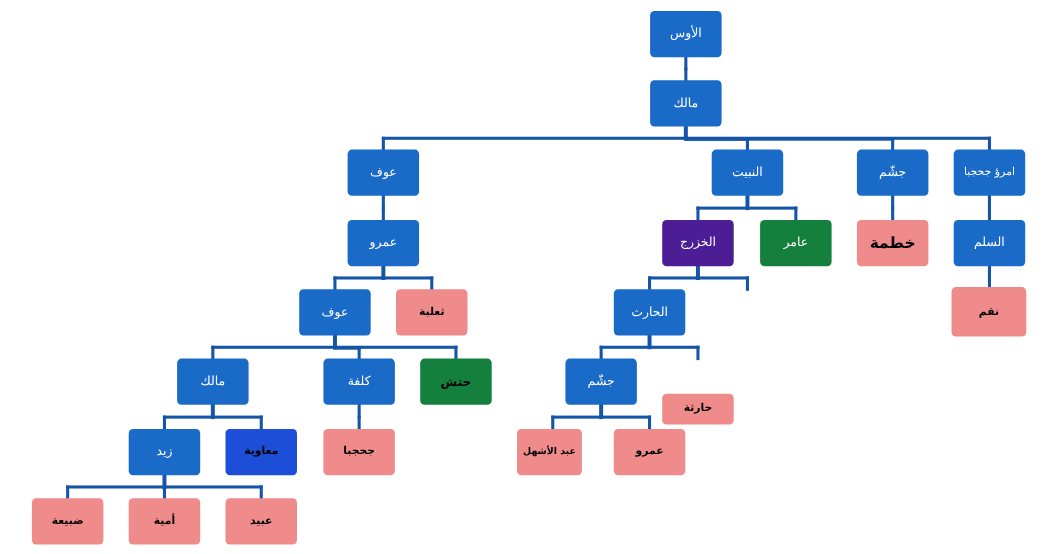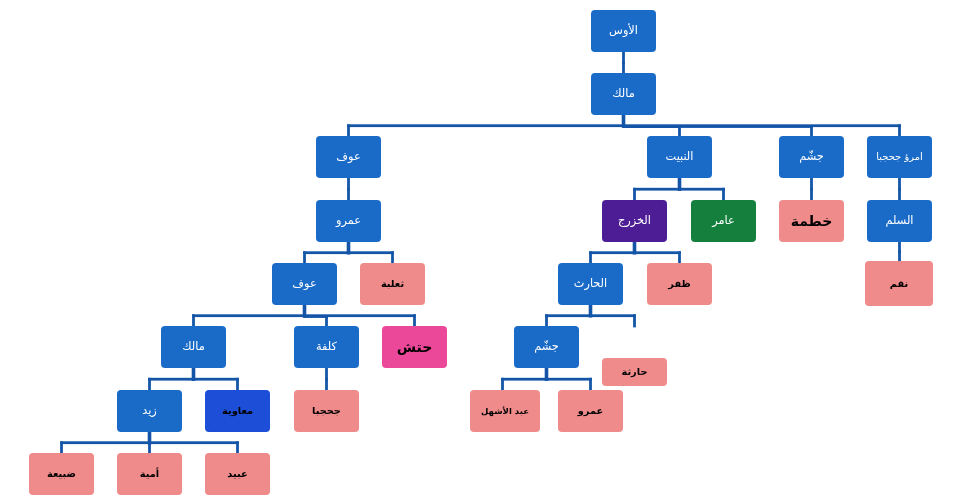--- a/index.html
+++ b/index.html
@@ -127,51 +127,48 @@
     </div>
     <div class="node blue" style="left: 272px; top: 263px; width: 65px; height: 42px; border-radius: 4px; background: rgb(26, 107, 200); color: rgb(255, 255, 255); font-weight: 400; font-size: 11.3px;">
       <span class="node-label">عوف</span>
     </div>
     <div class="node pink" style="left: 360px; top: 263px; width: 65px; height: 42px; border-radius: 4px; background: rgb(239, 139, 139); color: rgb(0, 0, 0); font-weight: 700; font-size: 9.8px;">
       <span class="node-label">ثعلبة</span>
     </div>
     <div class="node blue" style="left: 558px; top: 263px; width: 65px; height: 42px; border-radius: 4px; background: rgb(26, 107, 200); color: rgb(255, 255, 255); font-weight: 400; font-size: 11.3px;">
       <span class="node-label">الحارث</span>
     </div>
-    <div class="node pink" style="left: 647px; top: 263px; width: 65px; height: 42px; border-radius: 4px; background: rgb(239, 139, 139); color: rgb(0, 0, 0); font-weight: 700; font-size: 9.8px;">
-      <span class="node-label">ظفر</span>
-    </div>
     <div class="node pink" style="left: 865px; top: 261px; width: 68px; height: 45px; border-radius: 4px; background: rgb(239, 139, 139); color: rgb(0, 0, 0); font-weight: 700; font-size: 9.8px; text-align: right;">
       <span class="node-label">نقم</span>
     </div>
     <div class="node blue" style="left: 161px; top: 326px; width: 65px; height: 42px; border-radius: 4px; background: rgb(26, 107, 200); color: rgb(255, 255, 255); font-weight: 400; font-size: 11.3px;">
       <span class="node-label">مالك</span>
     </div>
     <div class="node blue" style="left: 294px; top: 326px; width: 65px; height: 42px; border-radius: 4px; background: rgb(26, 107, 200); color: rgb(255, 255, 255); font-weight: 400; font-size: 11.3px;">
       <span class="node-label">كلفة</span>
     </div>
-    <div class="node pink" style="left: 382px; top: 326px; width: 65px; height: 42px; border-radius: 4px; background: #ec4899; color: rgb(0, 0, 0); font-weight: 700; font-size: 14px;">
+    <div class="node pink" style="left: 382px; top: 326px; width: 65px; height: 42px; border-radius: 4px; background: #15803d; color: rgb(0, 0, 0); font-weight: 700; font-size: 11px;">
       <span class="node-label">حتش</span>
     </div>
     <div class="node blue" style="left: 514px; top: 326px; width: 65px; height: 42px; border-radius: 4px; background: rgb(26, 107, 200); color: rgb(255, 255, 255); font-weight: 400; font-size: 11.3px;">
       <span class="node-label">جشّم</span>
     </div>
     <div class="node pink" style="left: 602px; top: 326px; width: 65px; height: 28px; border-radius: 4px; background: rgb(239, 139, 139); color: rgb(0, 0, 0); font-weight: 700; font-size: 9.8px; margin-top: 32px;">
       <span class="node-label">حارثة</span>
     </div>
     <div class="node blue" style="left: 117px; top: 390px; width: 65px; height: 42px; border-radius: 4px; background: rgb(26, 107, 200); color: rgb(255, 255, 255); font-weight: 400; font-size: 11.3px;">
       <span class="node-label">زيد</span>
     </div>
     <div class="node pink" style="left: 205px; top: 390px; width: 65px; height: 42px; border-radius: 4px; background: #1d4ed8; color: rgb(0, 0, 0); font-weight: 700; font-size: 9.8px;">
       <span class="node-label">معاوية</span>
     </div>
     <div class="node pink" style="left: 294px; top: 390px; width: 65px; height: 42px; border-radius: 4px; background: rgb(239, 139, 139); color: rgb(0, 0, 0); font-weight: 700; font-size: 9.8px;">
       <span class="node-label">جحجبا</span>
     </div>
-    <div class="node pink" style="left: 470px; top: 390px; width: 70px; height: 42px; border-radius: 4px; background: rgb(239, 139, 139); color: rgb(0, 0, 0); font-weight: 700; font-size: 9.8px;">
+    <div class="node pink" style="left: 470px; top: 390px; width: 59px; height: 42px; border-radius: 4px; background: rgb(239, 139, 139); color: rgb(0, 0, 0); font-weight: 700; font-size: 9.8px;">
       <span class="node-label" style="font-size: 8.51px;">عبد الأشهل</span>
     </div>
     <div class="node pink" style="left: 558px; top: 390px; width: 65px; height: 42px; border-radius: 4px; background: rgb(239, 139, 139); color: rgb(0, 0, 0); font-weight: 700; font-size: 9.8px;">
       <span class="node-label">عمرو</span>
     </div>
     <div class="node pink" style="left: 29px; top: 453px; width: 65px; height: 42px; border-radius: 4px; background: rgb(239, 139, 139); color: rgb(0, 0, 0); font-weight: 700; font-size: 9.8px;">
       <span class="node-label">ضبيعة</span>
     </div>
     <div class="node pink" style="left: 117px; top: 453px; width: 65px; height: 42px; border-radius: 4px; background: rgb(239, 139, 139); color: rgb(0, 0, 0); font-weight: 700; font-size: 9.8px;">
       <span class="node-label">أمية</span>

